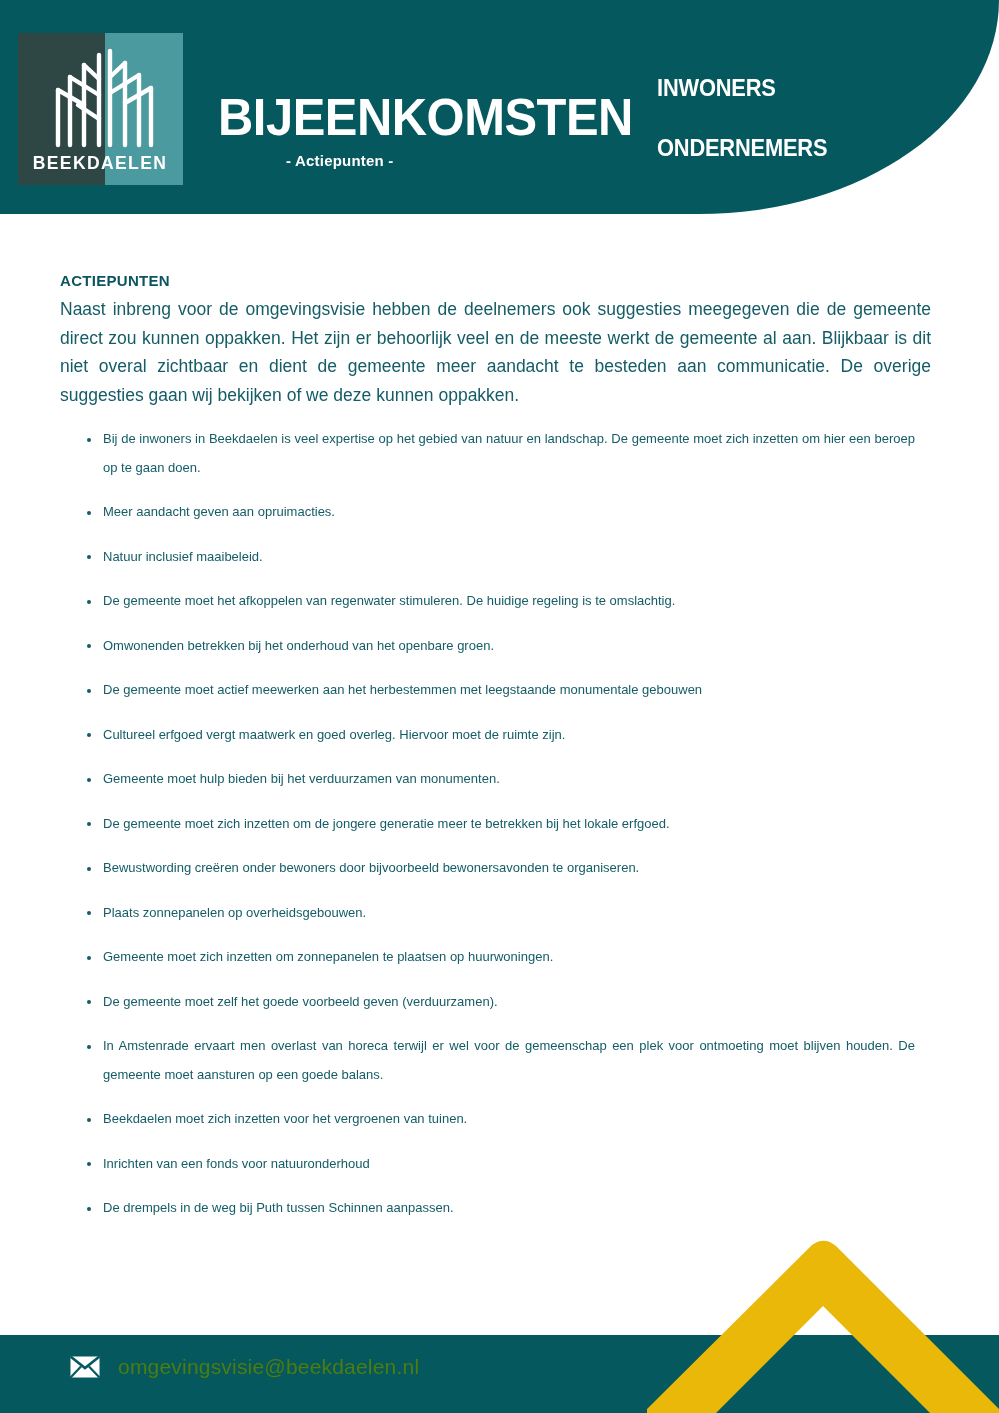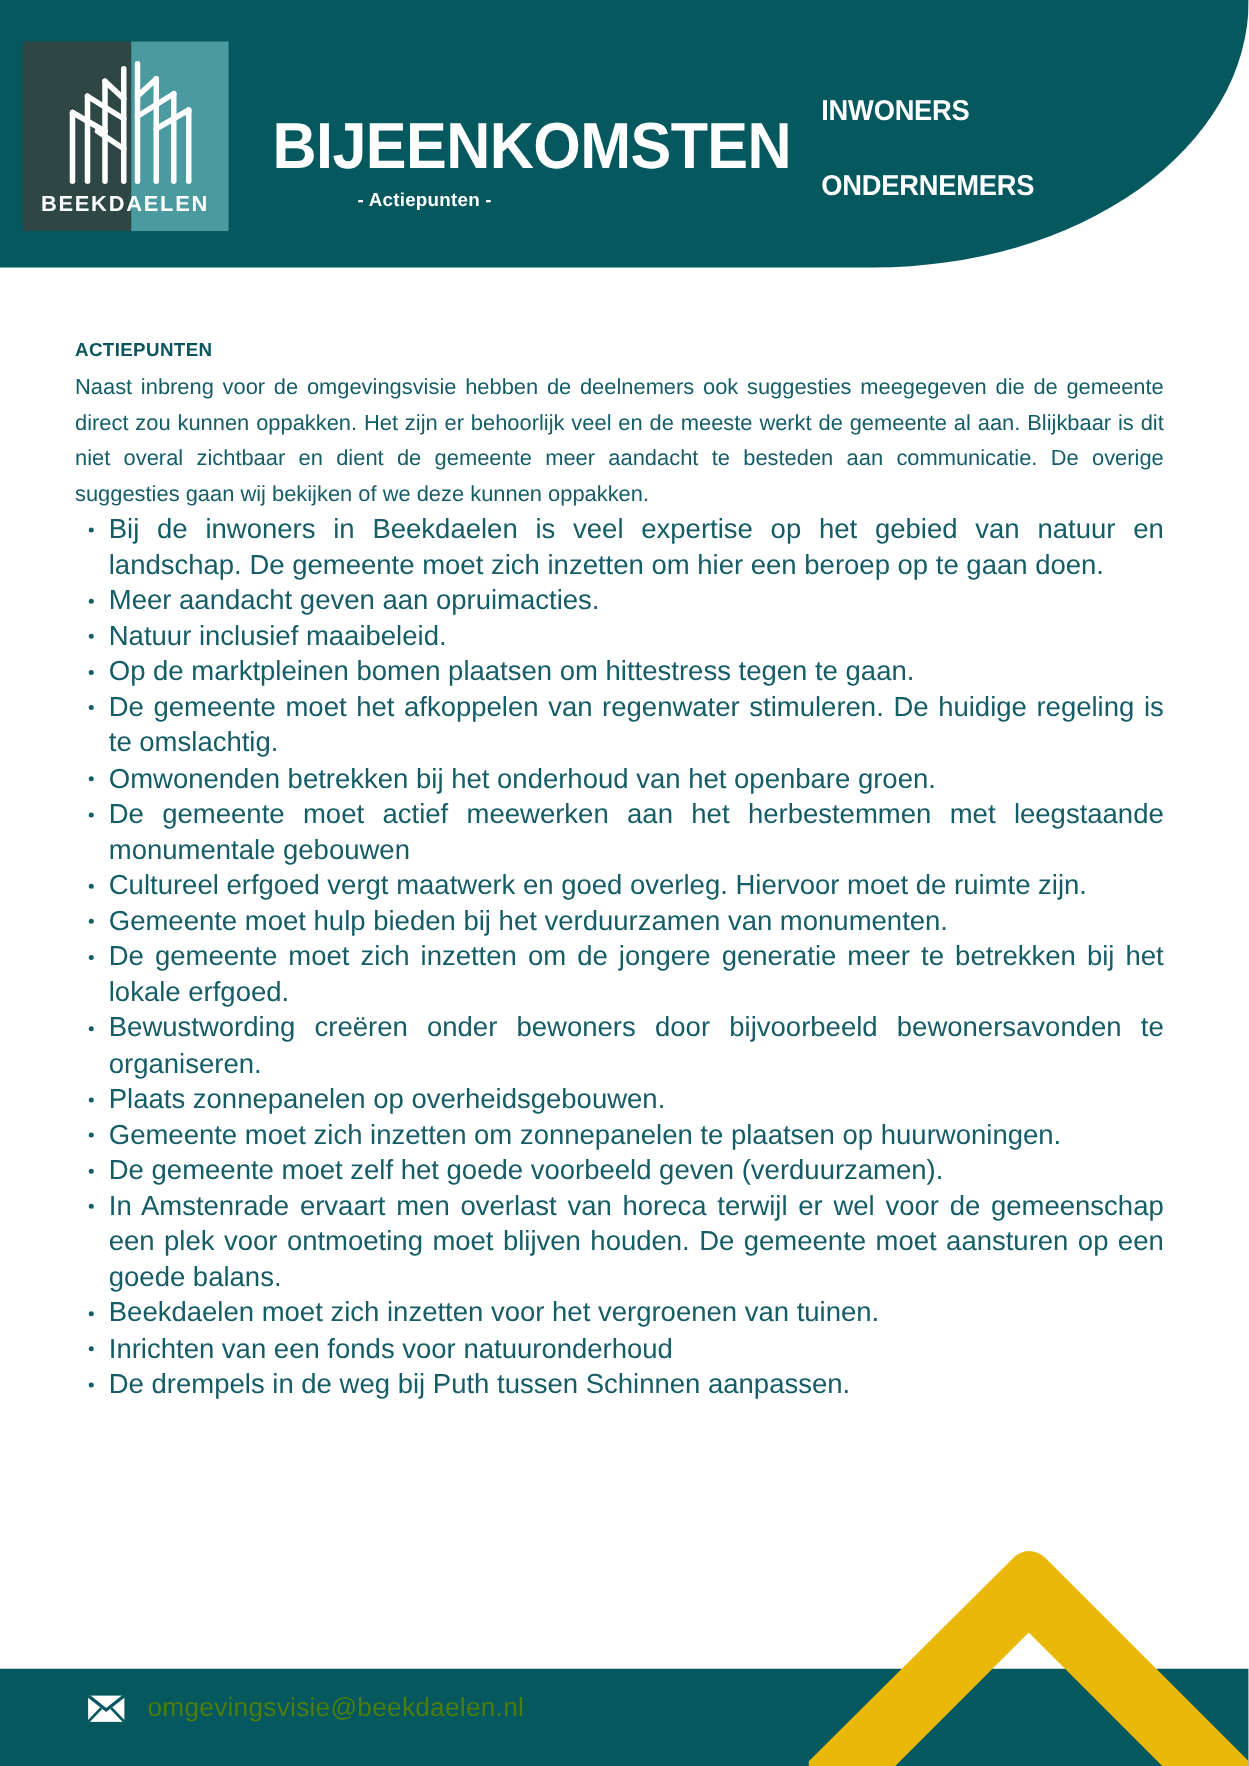--- a/index.html
+++ b/index.html
@@ -117,25 +117,25 @@
     margin: 29px 0 2px 0;
   }
   ul.points {
     list-style: none;
     margin: 0;
     padding: 0;
   }
   ul.points li {
     position: relative;
     color: #145c66;
-    font-size: 22px;
+    font-size: 13px;
     line-height: 28.5px;
     text-align: justify;
     padding-left: 27px;
-    margin: 0;
+    margin: 16px;
   }
   ul.points li::before {
     content: "";
     position: absolute;
     left: 11px;
     top: 12.5px;
     width: 4px;
     height: 4px;
     border-radius: 50%;
     background: #145c66;
@@ -231,21 +231,20 @@
   </div>
   <div class="subtitle">- Actiepunten -</div>
 
   <div class="content">
     <div class="section-heading">ACTIEPUNTEN</div>
     <p class="intro">Naast inbreng voor de omgevingsvisie hebben de deelnemers ook suggesties meegegeven die de gemeente direct zou kunnen oppakken. Het zijn er behoorlijk veel en de meeste werkt de gemeente al aan. Blijkbaar is dit niet overal zichtbaar en dient de gemeente meer aandacht te besteden aan communicatie. De overige suggesties gaan wij bekijken of we deze kunnen oppakken.</p>
     <ul class="points" id="points-list">
         <li>Bij de inwoners in Beekdaelen is veel expertise op het gebied van natuur en landschap. De gemeente moet zich inzetten om hier een beroep op te gaan doen.</li>
         <li>Meer aandacht geven aan opruimacties.</li>
         <li>Natuur inclusief maaibeleid.</li>
-        <li>Op de marktpleinen bomen plaatsen om hittestress tegen te gaan.</li>
         <li>De gemeente moet het afkoppelen van regenwater stimuleren. De huidige regeling is te omslachtig.</li>
         <li>Omwonenden betrekken bij het onderhoud van het openbare groen.</li>
         <li>De gemeente moet actief meewerken aan het herbestemmen met leegstaande monumentale gebouwen</li>
         <li>Cultureel erfgoed vergt maatwerk en goed overleg. Hiervoor moet de ruimte zijn.</li>
         <li>Gemeente moet hulp bieden bij het verduurzamen van monumenten.</li>
         <li>De gemeente moet zich inzetten om de jongere generatie meer te betrekken bij het lokale erfgoed.</li>
         <li>Bewustwording creëren onder bewoners door bijvoorbeeld bewonersavonden te organiseren.</li>
         <li>Plaats zonnepanelen op overheidsgebouwen.</li>
         <li>Gemeente moet zich inzetten om zonnepanelen te plaatsen op huurwoningen.</li>
         <li>De gemeente moet zelf het goede voorbeeld geven (verduurzamen).</li>

